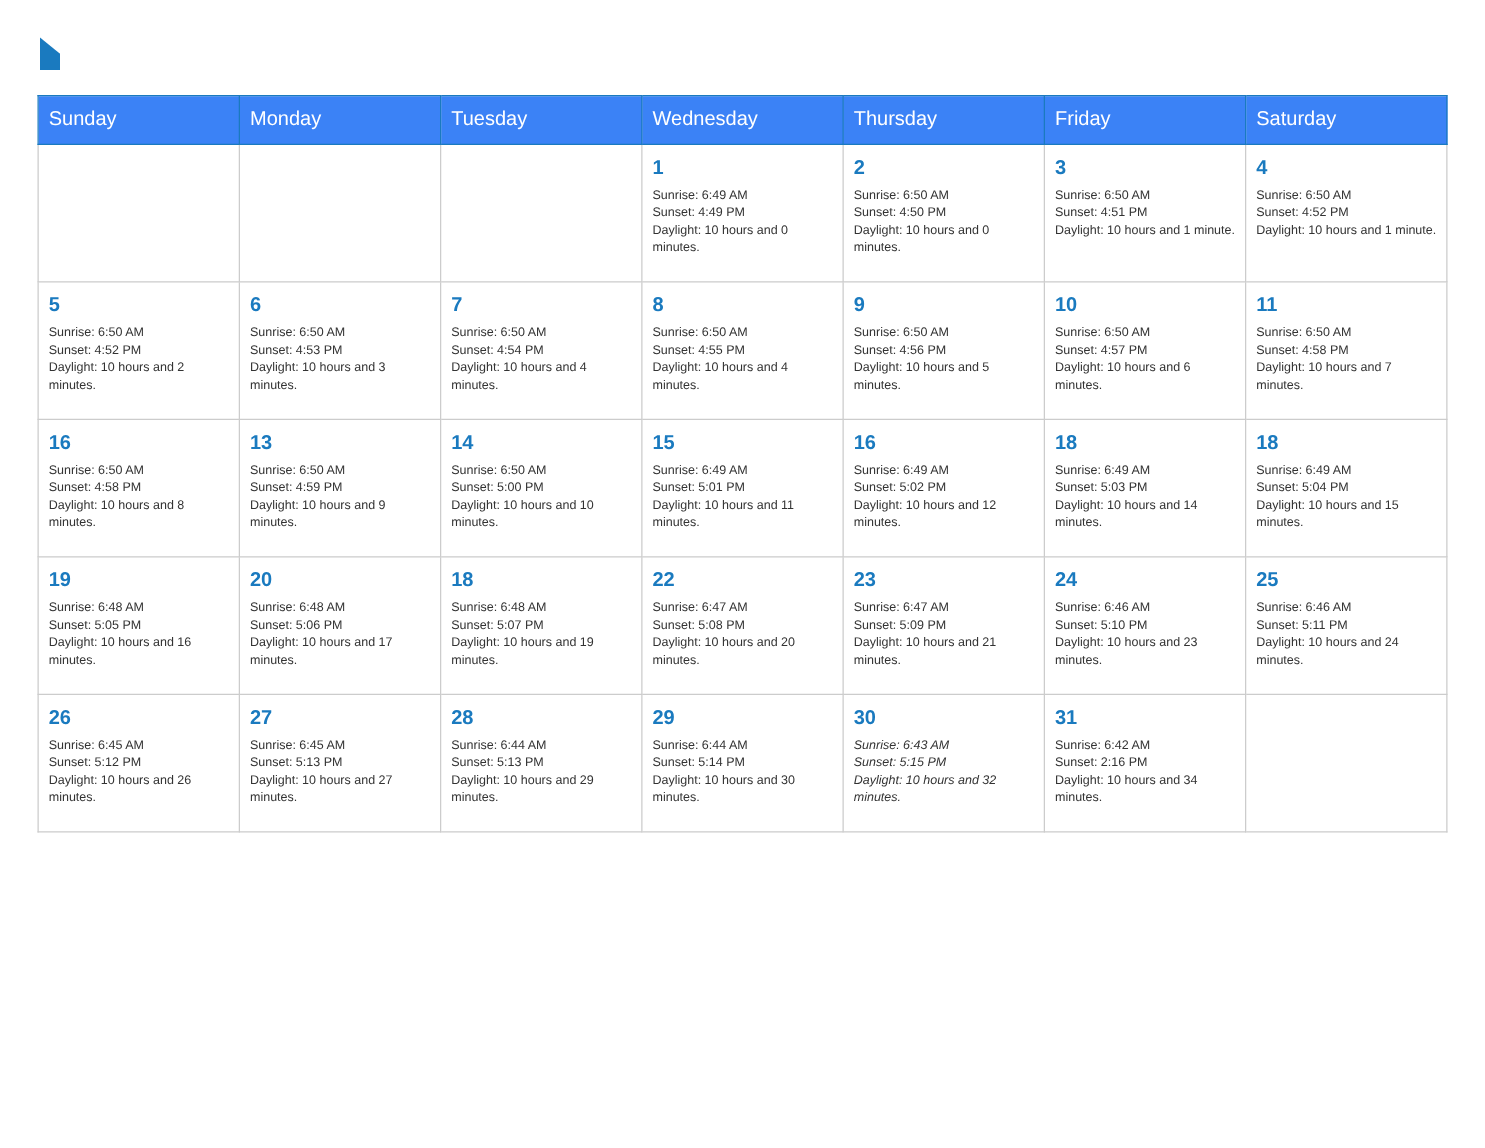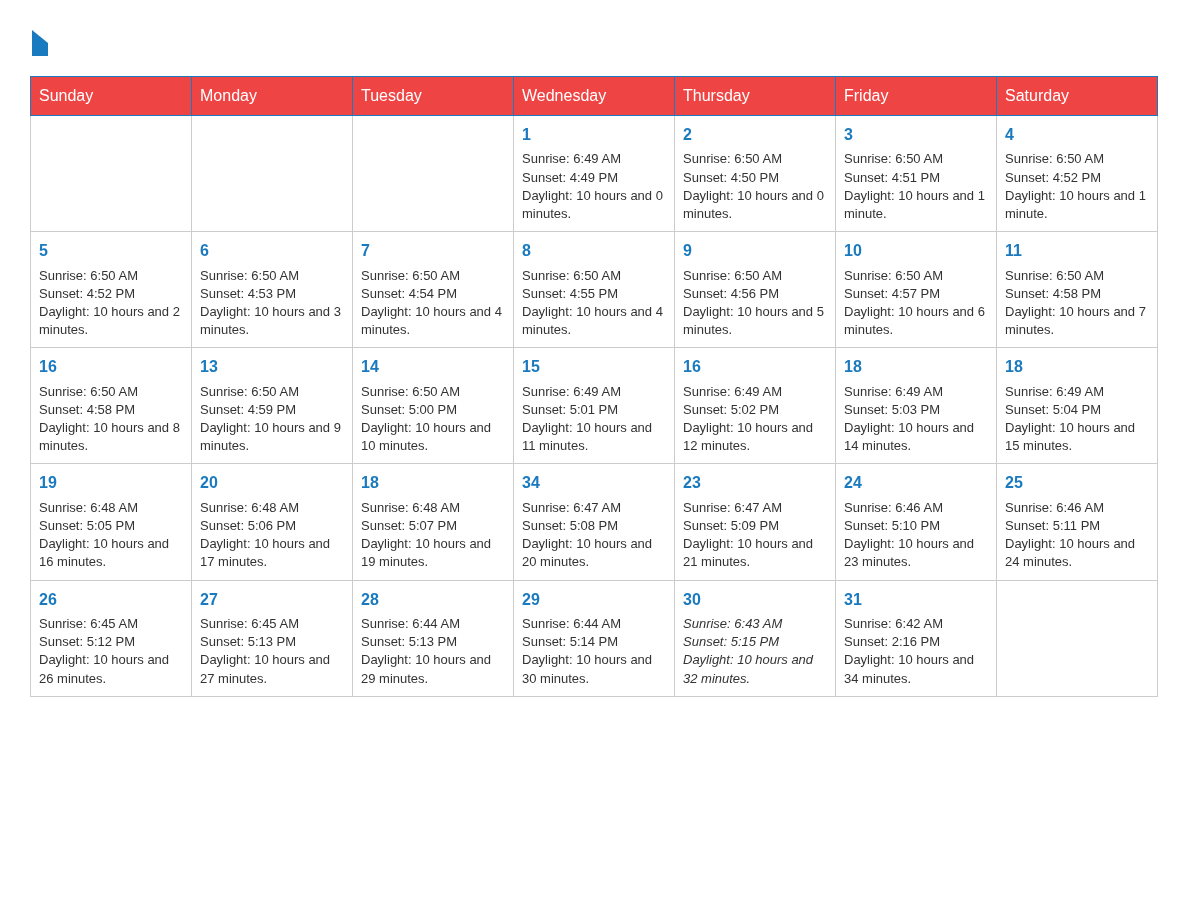--- a/index.html
+++ b/index.html
@@ -33,21 +33,21 @@
       font-size: 22px;
       color: #444;
       margin-top: 4px;
     }
     .calendar {
       width: 100%;
       border-collapse: collapse;
       border: 1px solid #ccc;
     }
     .calendar th {
-      background-color: #ef4444;
+      background-color: #3b82f6;
       color: #fff;
       padding: 10px 8px;
       text-align: left;
       font-size: 16px;
       font-weight: normal;
       border: 1px solid #1a7abf;
     }
     .calendar td {
       vertical-align: top;
       padding: 8px;
@@ -59,21 +59,21 @@
       line-height: 1.4;
     }
     .day-number {
       font-size: 16px;
       color: #1a7abf;
       font-weight: bold;
       margin-bottom: 4px;
     }
     .day-info {
       color: #333;
-      font-size: 13px;
+      font-size: 10px;
     }
     .calendar tr td {
       height: 110px;
     }
     .logo-row {
       display: flex;
       align-items: center;
     }
     .logo-general {
       font-size: 30px;
@@ -248,21 +248,21 @@
 Sunset: 5:06 PM
 Daylight: 10 hours and 17 minutes.</div>
         </td>
         <td>
           <div class="day-number">18</div>
           <div class="day-info" style="white-space: pre-line;">Sunrise: 6:48 AM
 Sunset: 5:07 PM
 Daylight: 10 hours and 19 minutes.</div>
         </td>
         <td>
-          <div class="day-number">34</div>
+          <div class="day-number">22</div>
           <div class="day-info" style="white-space: pre-line;">Sunrise: 6:47 AM
 Sunset: 5:08 PM
 Daylight: 10 hours and 20 minutes.</div>
         </td>
         <td>
           <div class="day-number">23</div>
           <div class="day-info" style="white-space: pre-line;">Sunrise: 6:47 AM
 Sunset: 5:09 PM
 Daylight: 10 hours and 21 minutes.</div>
         </td>

